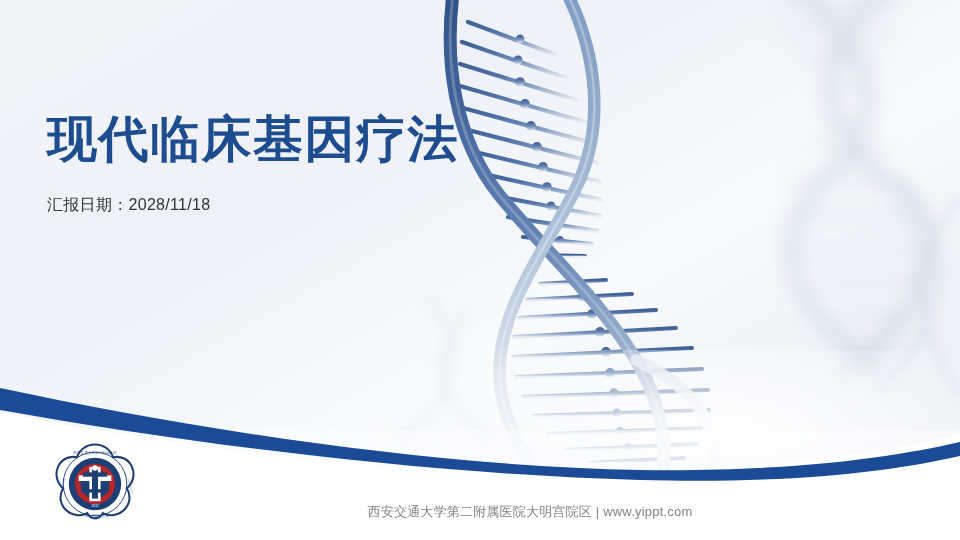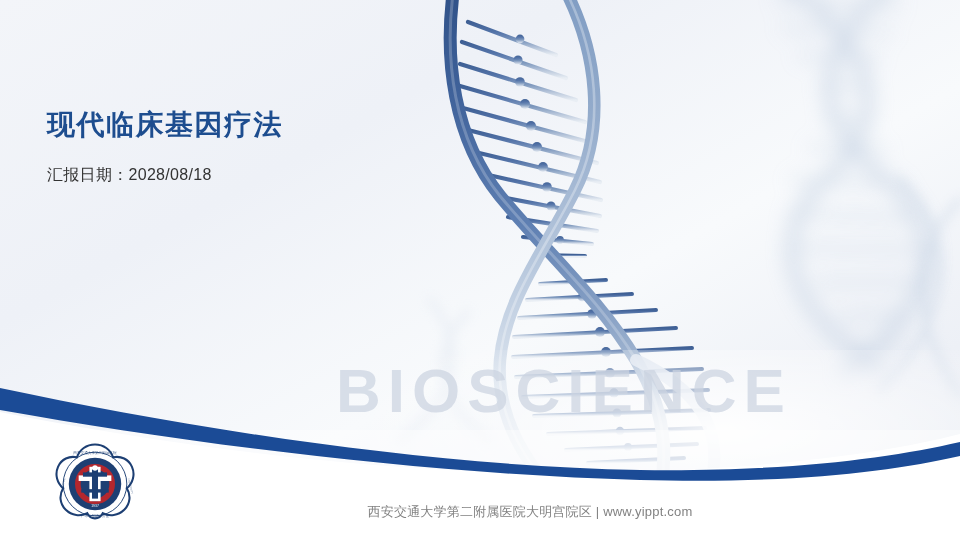--- a/index.html
+++ b/index.html
@@ -50,21 +50,21 @@
   }
 
   
   .content {
     position: absolute;
     left: 47px;
     top: 106px;
     width: 520px;
   }
   .title-line1 {
-    font-size: 28px;
+    font-size: 50px;
     font-weight: bold;
     color: #1d4d8f;
     letter-spacing: 1.5px;
     line-height: 1.33;
     margin: 0;
     white-space: nowrap;
   }
   .title-line2 {
     font-size: 41px;
     font-weight: bold;
@@ -277,35 +277,34 @@
 
     <path d="M560,-20 C600,52 605,130 575,190 C545,250 505,300 500,360 C496,414 524,472 580,512" fill="none" stroke="url(#helixFade2)" stroke-width="12.5" stroke-linecap="round"></path>
     <path d="M560,-20 C600,52 605,130 575,190 C545,250 505,300 500,360 C496,414 524,472 580,512" fill="none" stroke="#ffffff" stroke-width="2.6" stroke-linecap="round" opacity=".3"></path>
 
     <path d="M636,360 C700,390 722,430 712,478" fill="none" stroke="#dbe3ee" stroke-width="12" stroke-linecap="round" opacity=".9"></path>
 
     <rect x="330" y="350" width="630" height="190" fill="url(#glow)"></rect>
     <rect x="0" y="430" width="960" height="110" fill="#ffffff" opacity=".42"></rect>
   </svg>
 
-  <div class="watermark">BIOSCIENCE</div>
 
   <svg class="wave-layer" viewBox="0 0 960 210" preserveAspectRatio="none" aria-hidden="true">
 
     <path d="M0,82 C180,118 420,150 640,142 C790,136 890,122 960,104 L960,210 L0,210 Z" fill="#ffffff"></path>
 
     <path d="M0,58 C180,96 420,136 640,140 C790,142 890,128 960,112
              L960,126 C890,142 790,154 640,150 C420,144 180,112 0,80 Z" fill="#1b4b96"></path>
   </svg>
 
   <div class="content">
     <h1 class="title-line1">现代临床基因疗法</h1>
 
 
-    <div class="date-line">汇报日期：2028/08/18</div>
+    <div class="date-line">汇报日期：2028/11/18</div>
   </div>
 
   <svg class="logo" viewBox="0 0 100 100" aria-hidden="true">
     <defs>
       <clipPath id="petalClip">
         <path d="M50,4
                  C60,4 68,10 71,19
                  C80,17 89,21 93,30
                  C97,39 94,49 87,55
                  C92,63 91,73 84,80

